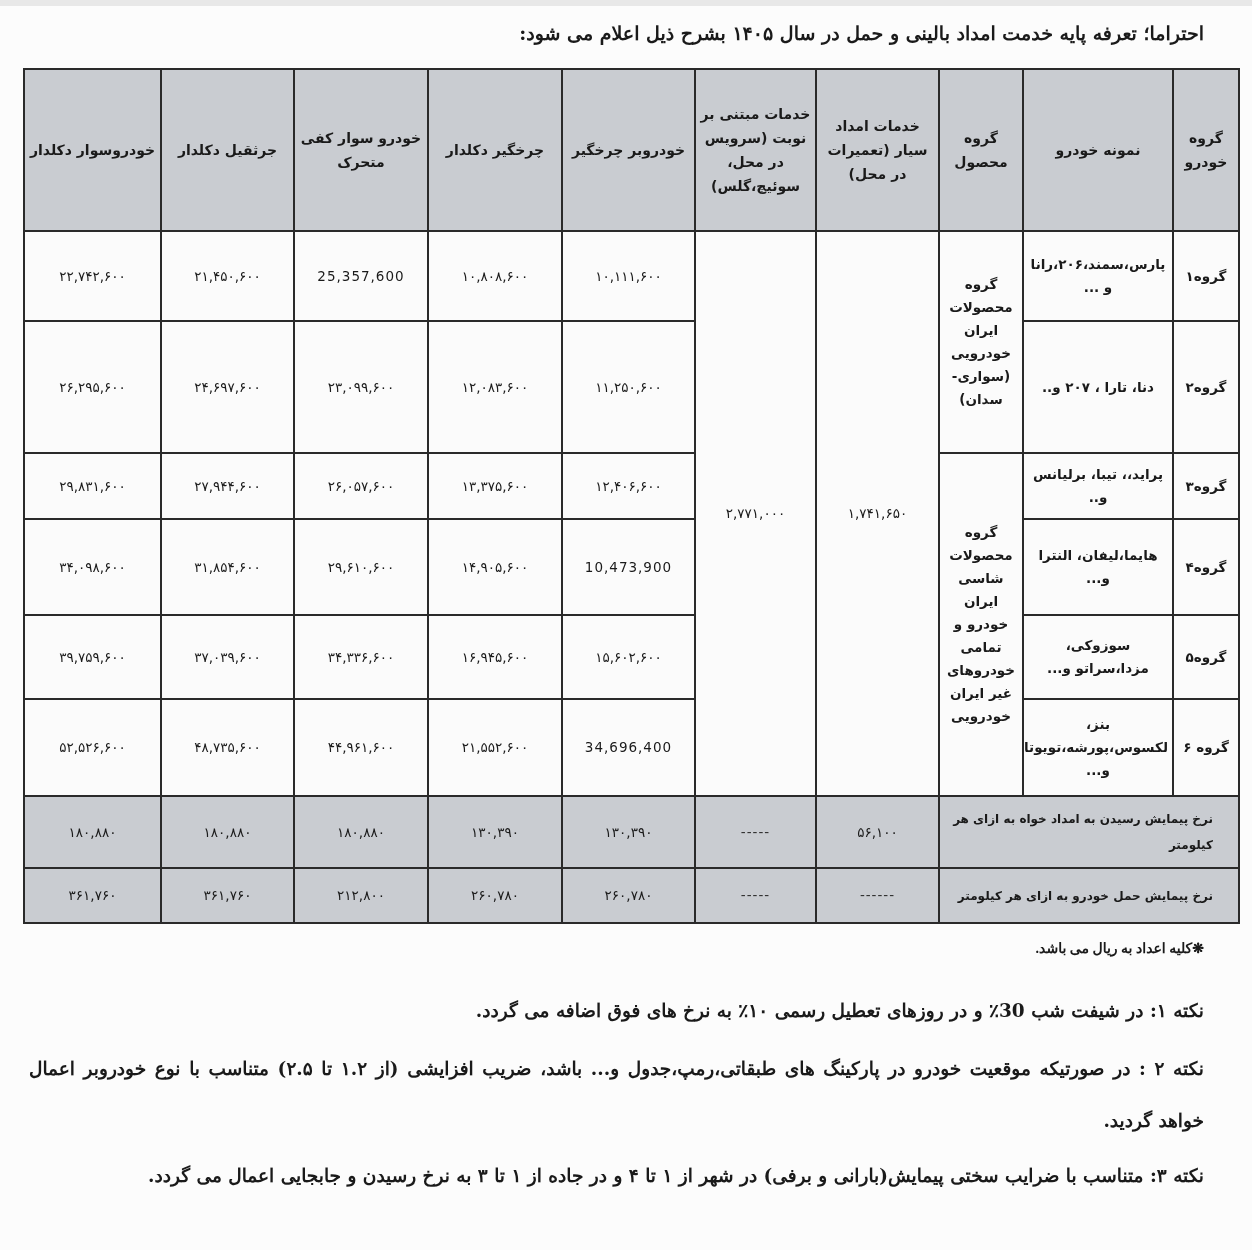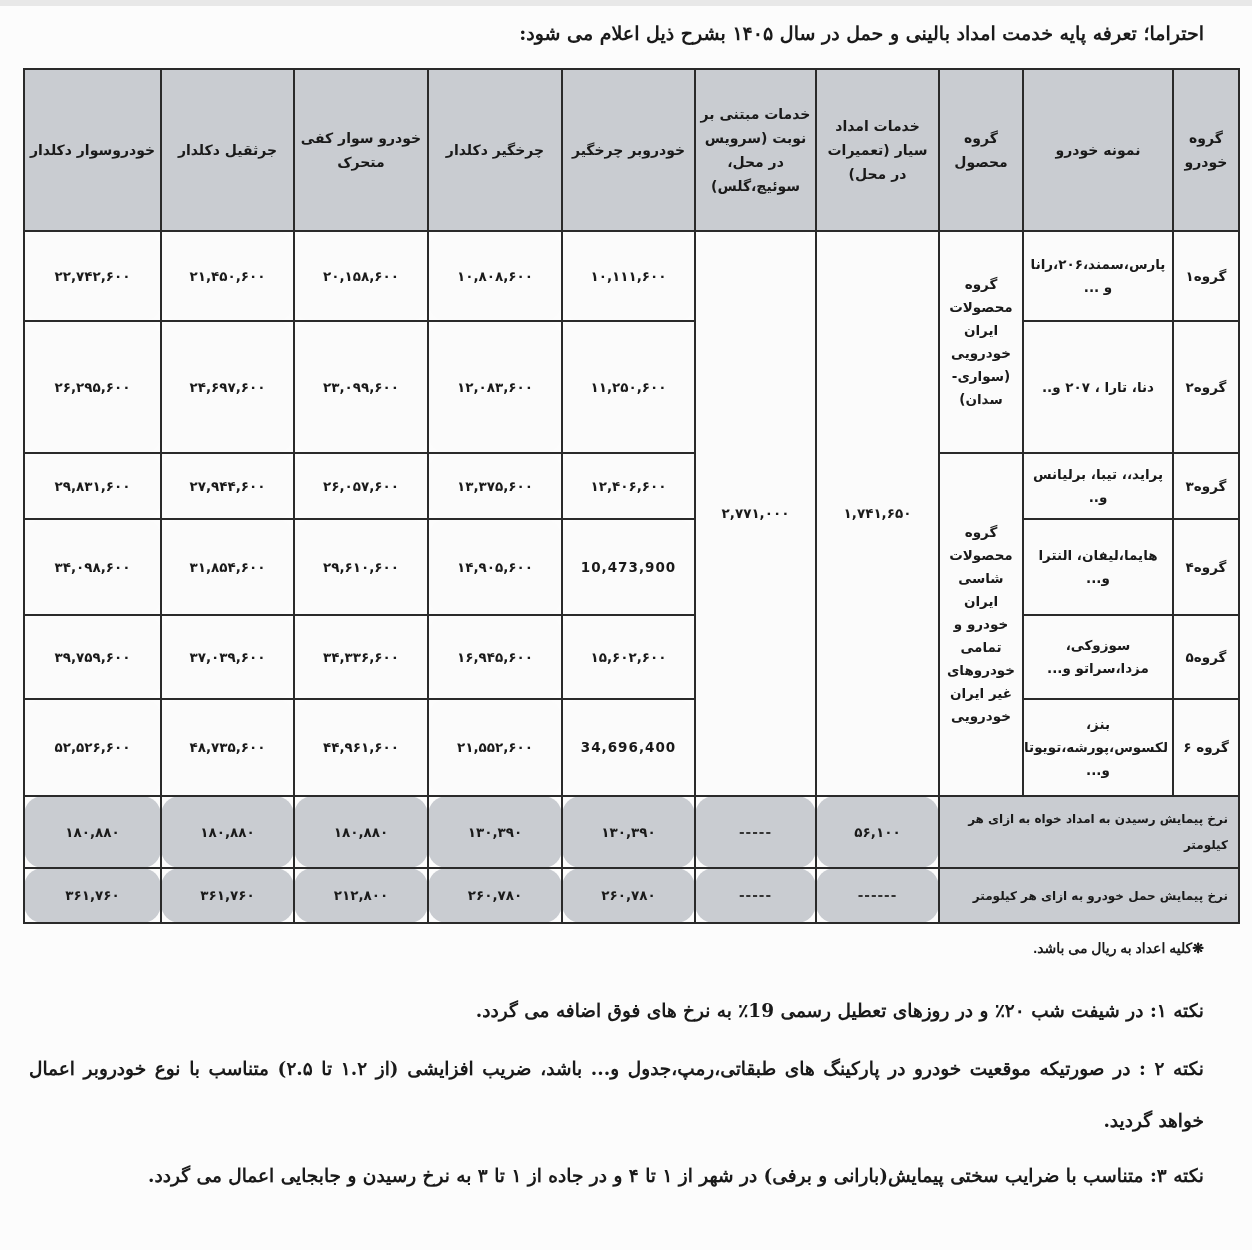--- a/index.html
+++ b/index.html
@@ -15,28 +15,28 @@
   table.tariff {
     position: absolute; left: 23px; top: 68px; width: 1215px; border-collapse: collapse;
     direction: rtl; table-layout: fixed;
   }
   table.tariff td, table.tariff th {
     border: 2px solid #2a2a2a; text-align: center; vertical-align: middle; padding: 0 4px;
     font-size: 13.5px; line-height: 23px;
   }
   table.tariff th { background: #c9ccd1; font-weight: bold; font-size: 14px; line-height: 24px; }
   table.tariff td { background: #fbfbfb; }
-  td.num { font-family: "DejaVu Sans", sans-serif; font-size: 13px; font-weight: bold; letter-spacing: 1px; direction: rtl; border-radius: 19px; }
+  td.num { font-family: "DejaVu Sans", sans-serif; font-size: 13px; font-weight: normal; letter-spacing: 1px; direction: rtl; }
   td.grp, td.model, td.prod { font-weight: bold; font-size: 12.5px; }
   tr.summary td { background: #c9ccd1; }
-  tr.summary td.label { font-weight: bold; font-size: 12px; line-height: 26px; text-align: right; padding-right: 10px; }
+  tr.summary td.label { font-weight: bold; font-size: 12px; line-height: 26px; text-align: right; padding-right: 25px; }
   .dash { letter-spacing: 1px; font-weight: bold; color: #333; }
   .note-small {
     position: absolute; right: 48px; top: 940px; direction: rtl; font-size: 14px; font-weight: bold;
-    font-family: Liberation Sans, sans-serif;
+    font-family: Liberation Serif, serif;
   }
   .note {
     position: absolute; right: 48px; direction: rtl; text-align: justify; text-align-last: right;
     font-size: 18.5px; font-weight: bold; font-family: "DejaVu Serif", serif; line-height: 52px;
   }
   .note1 { top: 985px; width: 1170px; }
   .note2 { top: 1043px; width: 1175px; }
   .note3 { top: 1150px; width: 1175px; }
 </style>
 </head>
@@ -75,21 +75,21 @@
   </thead>
   <tbody>
     <tr style="height:90px">
       <td class="grp">گروه۱</td>
       <td class="model">پارس،سمند،۲۰۶،رانا و ...</td>
       <td class="prod" rowspan="2">گروه محصولات ایران خودرویی (سواری- سدان)</td>
       <td class="num" rowspan="6">۱,۷۴۱,۶۵۰</td>
       <td class="num" rowspan="6">۲,۷۷۱,۰۰۰</td>
       <td class="num">۱۰,۱۱۱,۶۰۰</td>
       <td class="num">۱۰,۸۰۸,۶۰۰</td>
-      <td class="num">۲۰,۱۵۸,۶۰۰</td>
+      <td class="num">25,357,600</td>
       <td class="num">۲۱,۴۵۰,۶۰۰</td>
       <td class="num">۲۲,۷۴۲,۶۰۰</td>
     </tr>
     <tr style="height:132px">
       <td class="grp">گروه۲</td>
       <td class="model">دنا، تارا ، ۲۰۷ و..</td>
       <td class="num">۱۱,۲۵۰,۶۰۰</td>
       <td class="num">۱۲,۰۸۳,۶۰۰</td>
       <td class="num">۲۳,۰۹۹,۶۰۰</td>
       <td class="num">۲۴,۶۹۷,۶۰۰</td>
@@ -149,15 +149,15 @@
       <td class="num">۲۶۰,۷۸۰</td>
       <td class="num">۲۶۰,۷۸۰</td>
       <td class="num">۲۱۲,۸۰۰</td>
       <td class="num">۳۶۱,۷۶۰</td>
       <td class="num">۳۶۱,۷۶۰</td>
     </tr>
   </tbody>
 </table>
 
 <div class="note-small">❋کلیه اعداد به ریال می باشد.</div>
-<div class="note note1">نکته ۱: در شیفت شب ۲۰٪ و در روزهای تعطیل رسمی 19٪ به نرخ های فوق اضافه می گردد.</div>
+<div class="note note1">نکته ۱: در شیفت شب 30٪ و در روزهای تعطیل رسمی ۱۰٪ به نرخ های فوق اضافه می گردد.</div>
 <div class="note note2">نکته ۲ : در صورتیکه موقعیت خودرو در پارکینگ های طبقاتی،رمپ،جدول و... باشد، ضریب افزایشی (از ۱.۲ تا ۲.۵) متناسب با نوع خودروبر اعمال خواهد گردید.</div>
 <div class="note note3">نکته ۳: متناسب با ضرایب سختی پیمایش(بارانی و برفی) در شهر از ۱ تا ۴ و در جاده از ۱ تا ۳ به نرخ رسیدن و جابجایی اعمال می گردد.</div>
 
 </body></html>

